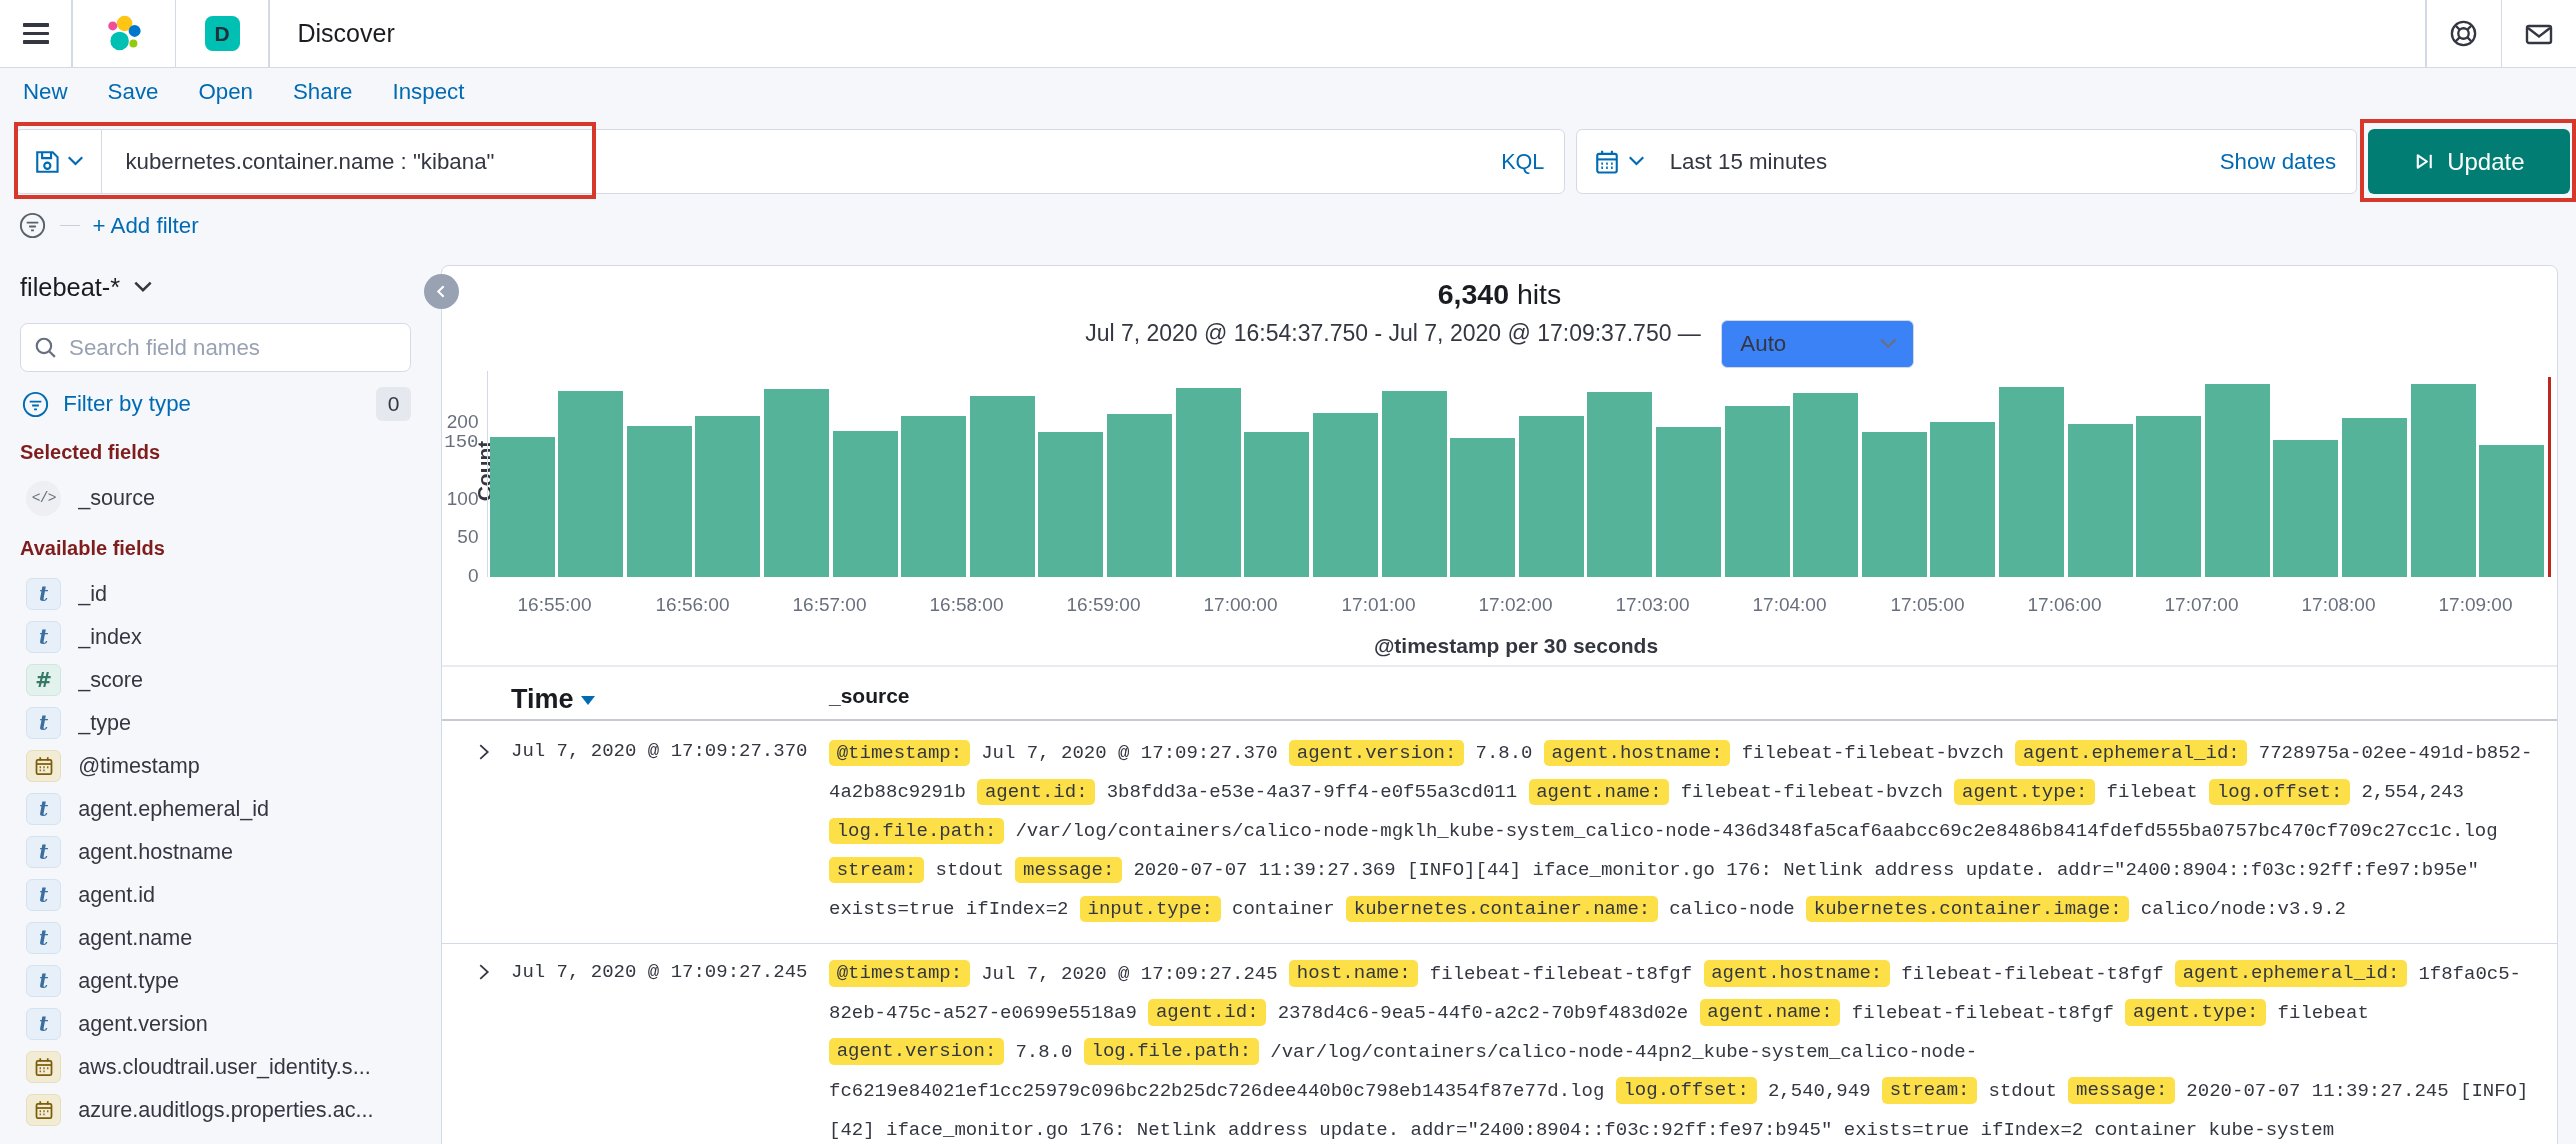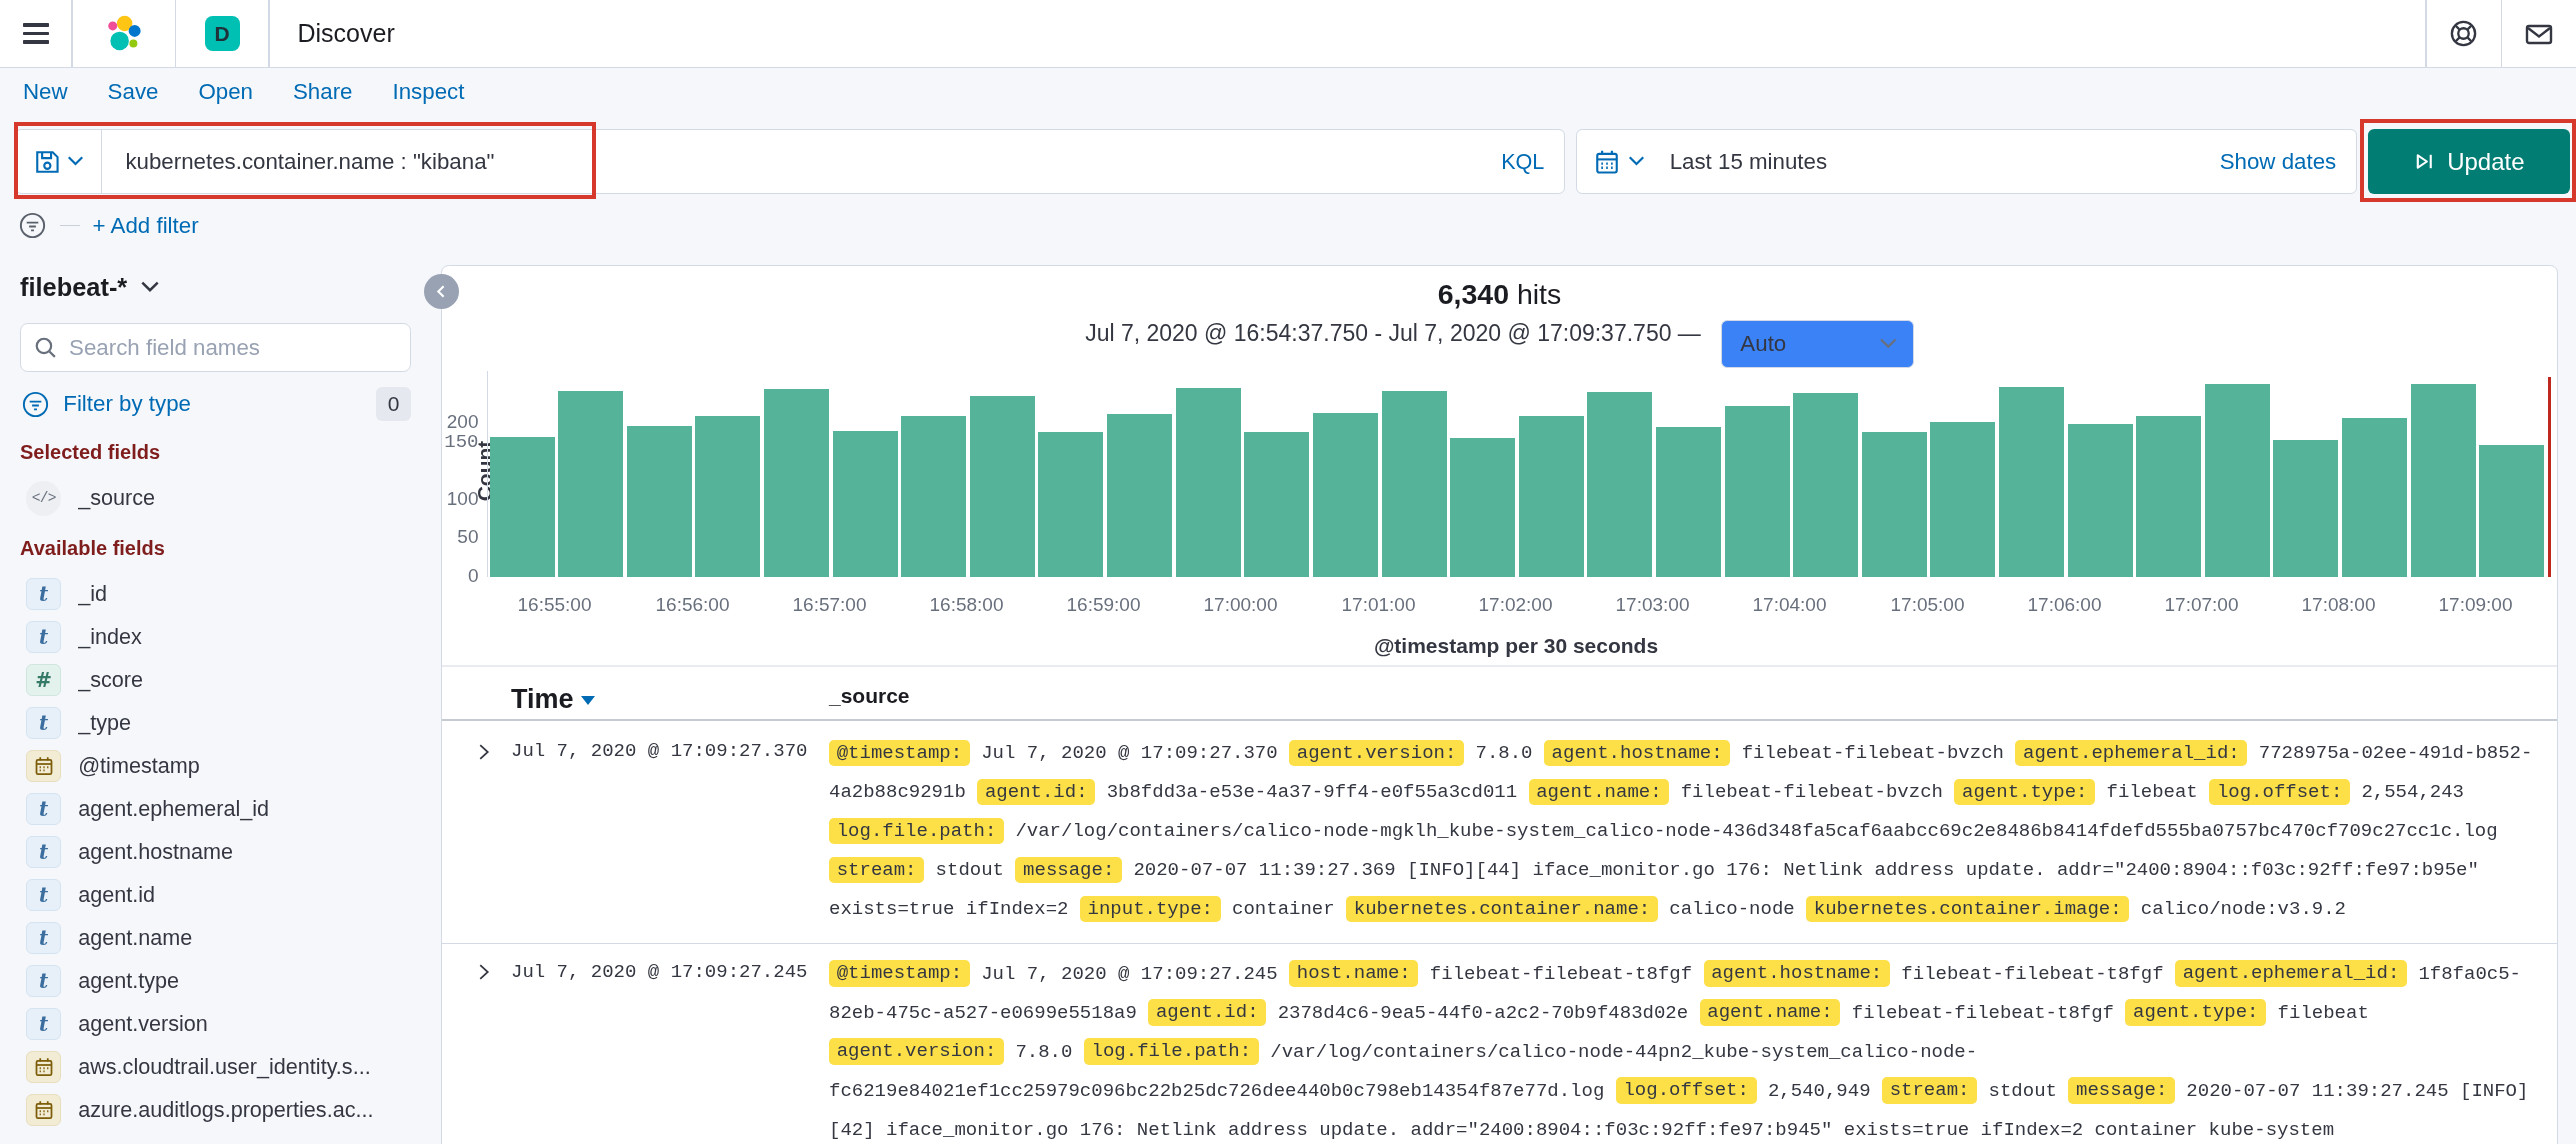--- a/index.html
+++ b/index.html
@@ -50,21 +50,21 @@
   .annot { position:absolute; border:4.6px solid #D6382B; pointer-events:none; z-index:9; }
 
   
   .filter-row { position:absolute; top:210px; left:17px; display:flex; align-items:center; gap:12.3px; }
   .filter-dash { width:20px; height:1.5px; background:#C9CFD9; }
   .add-filter { color:#006BB4; font-size:22.3px; font-weight:500; cursor:pointer; }
 
   
   .sidebar { position:absolute; top:254px; left:0; width:431px; bottom:0; padding:18.5px 20px 0 20px; }
   .index-row { display:flex; align-items:center; gap:12.3px; margin-bottom:21.6px; cursor:pointer; }
-  .index-name { font-size:25.4px; font-weight:bold; color:#1a1c21; }
+  .index-name { font-size:25.4px; font-weight:normal; color:#1a1c21; }
   .field-search { height:49px; border:1.5px solid #D3DAE6; border-radius:7.7px; background:#fff;
                   display:flex; align-items:center; padding:0 12.3px; gap:10.8px; margin-bottom:15.4px; }
   .field-search input { border:none; outline:none; flex:1; font-size:22.3px; color:#343741;
                         font-family:"Liberation Sans",sans-serif; }
   .field-search input::placeholder { color:#98A2B3; }
   .ftype-row { display:flex; align-items:center; gap:12.3px; margin-bottom:20px; }
   .ftype-label { color:#006BB4; font-size:22.3px; font-weight:500; flex:1; cursor:pointer; }
   .count-badge { min-width:35px; height:34px; background:#E5E8EF; border-radius:6.2px; font-size:21px;
                  color:#343741; display:flex; align-items:center; justify-content:center; padding:0 7.7px; }
   .sec-head { font-size:20px; font-weight:bold; color:#7f1d1d; margin:6.2px 0 12.3px 0; }

